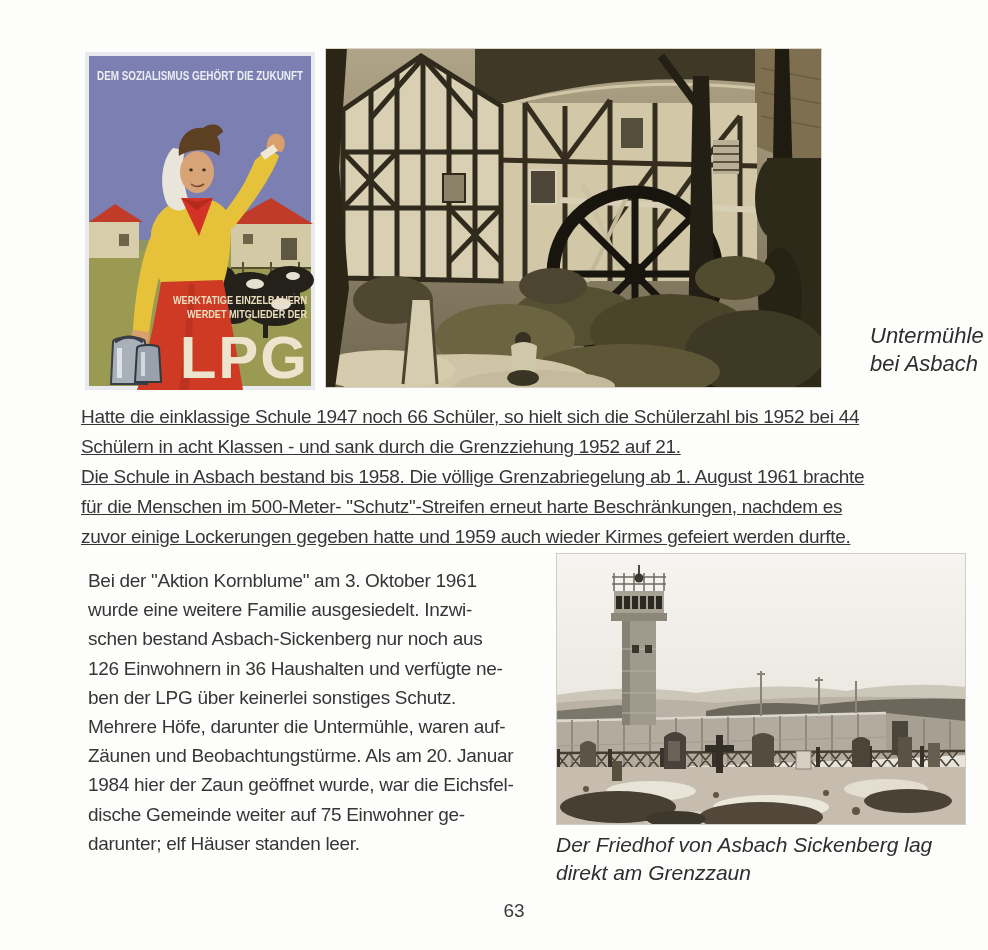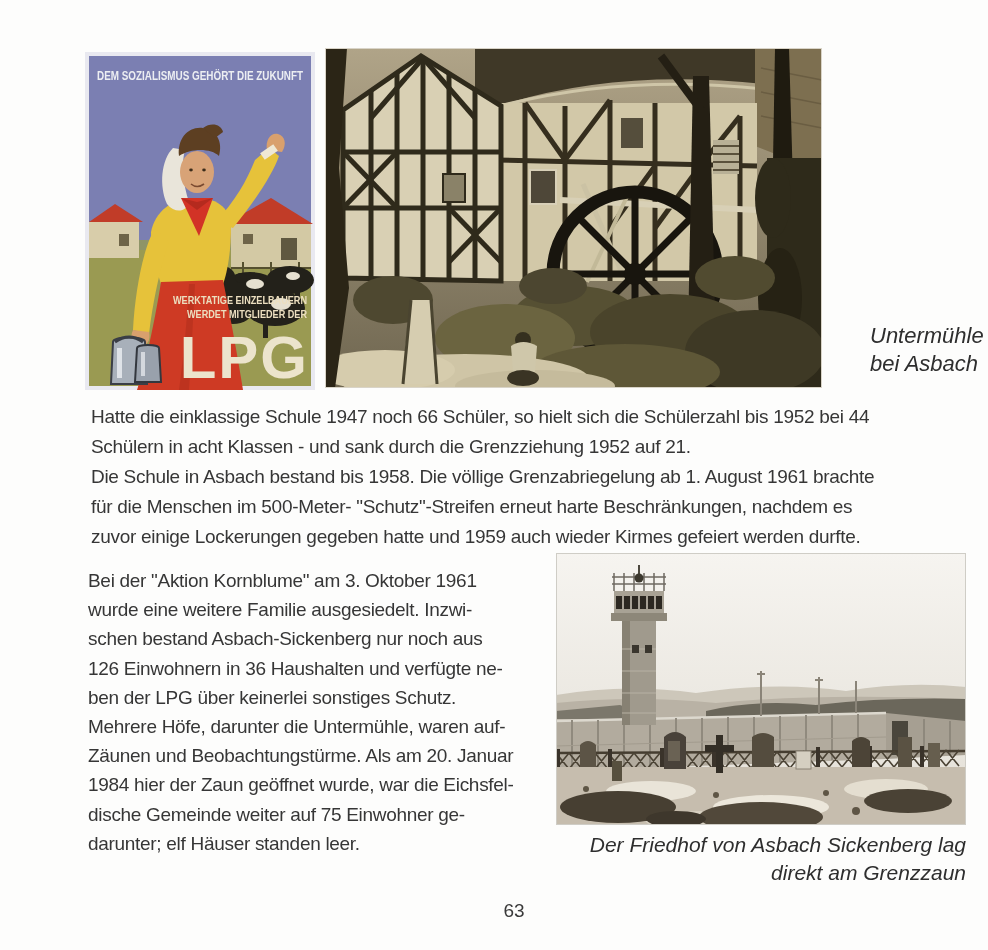--- a/index.html
+++ b/index.html
@@ -6,26 +6,26 @@
   body{
     width:988px;height:950px;position:relative;overflow:hidden;
     background:#fdfdfc;
     font-family:"Liberation Sans","DejaVu Sans",sans-serif;
     color:#333;
   }
   .abs{position:absolute;}
   
   .para{font-size:19px;letter-spacing:-0.3px;color:#363636;}
   .para .line{white-space:nowrap;display:block;}
-  #paragraph1{left:91px;top:402px;line-height:30px;}
+  #paragraph1{left:81px;top:402px;line-height:30px;text-decoration:underline;}
   #paragraph2{left:88px;top:566px;line-height:29.2px;}
   
   .caption{font-style:italic;color:#2e2e2e;}
   #caption-mill{left:826px;top:322px;font-size:22px;line-height:28px;margin-left:44px;}
-  #caption-cemetery{left:556px;top:831px;width:410px;font-size:21px;line-height:28px;text-align:right;}
+  #caption-cemetery{left:556px;top:831px;width:410px;font-size:21px;line-height:28px;text-align:left;}
   
   #poster{left:85px;top:52px;width:230px;height:338px;text-align:right;}
   #photo-mill{left:325px;top:48px;width:497px;height:340px;}
   #photo-cemetery{left:556px;top:553px;width:410px;height:272px;}
   .photoframe{display:block;}
   
   #page-number{left:0;top:900px;width:1028px;text-align:center;font-size:19px;color:#3a3a3a;}
 </style>
 </head>
 <body>

